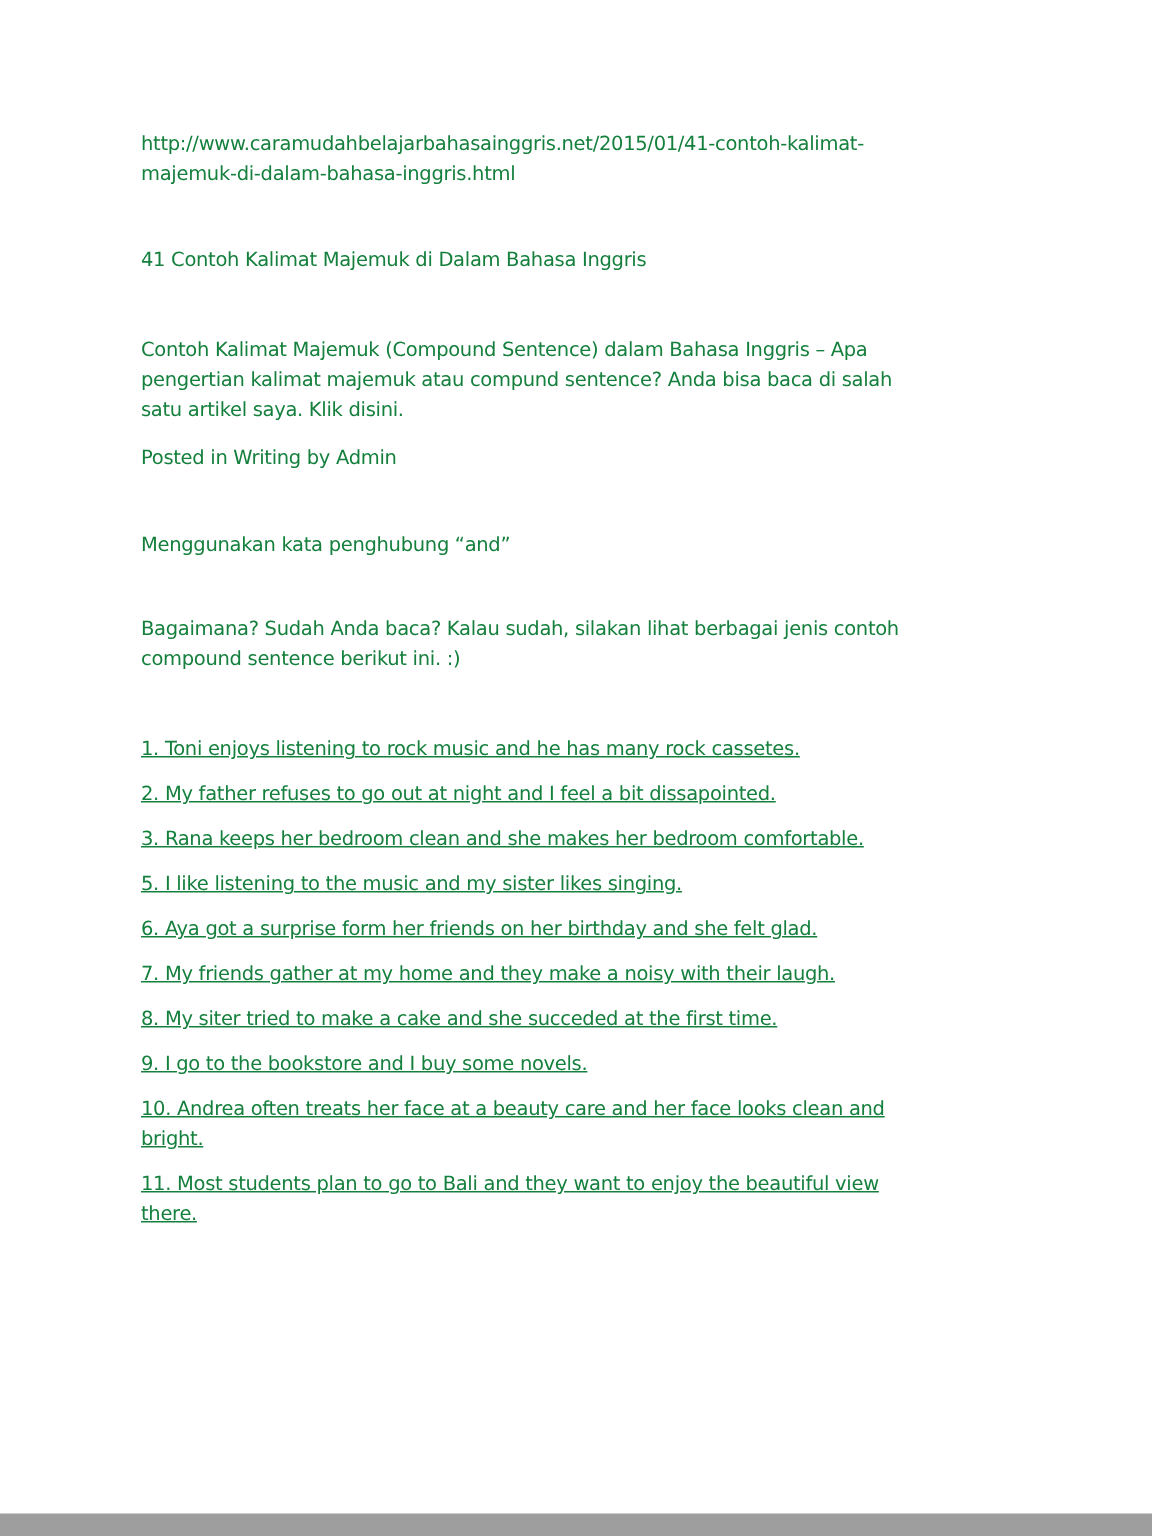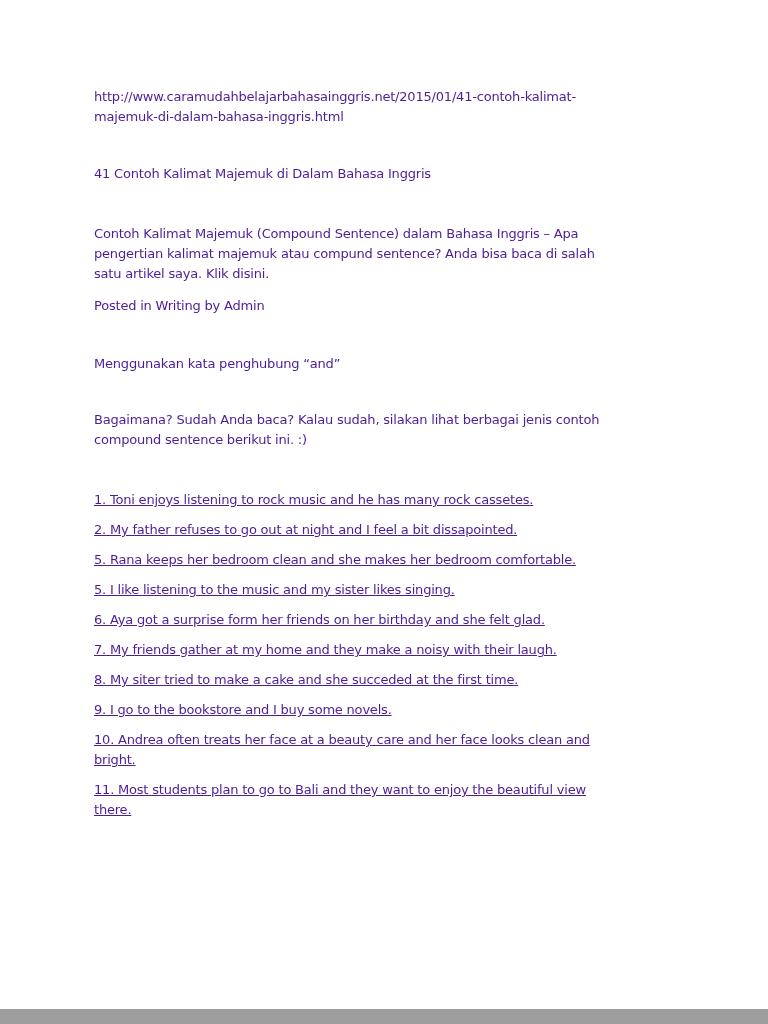--- a/index.html
+++ b/index.html
@@ -14,21 +14,21 @@
     position: relative;
     width: 768px;
     height: 1024px;
     background: #ffffff;
   }
   .doc-content {
     position: absolute;
     left: 94px;
     top: 87px;
     width: 580px;
-    color: #4c1d95;
+    color: #15803d;
     font-size: 13px;
     line-height: 20px;
     letter-spacing: -0.2px;
   }
   .doc-block { white-space: pre-line; }
   .source-url     { margin-top: 0; }
   .doc-title      { margin-top: 37px; }
   .doc-byline     { margin-top: 12px; }
   .intro-para     { margin-top: 40px; }
   .question-para  { margin-top: 36px; }
@@ -63,21 +63,21 @@
     <div class="doc-block doc-byline">Posted in Writing by Admin</div>
 
     <div class="doc-block section-head">Menggunakan kata penghubung “and”</div>
 
     <div class="doc-block question-para">Bagaimana? Sudah Anda baca? Kalau sudah, silakan lihat berbagai jenis contoh
 compound sentence berikut ini. :)</div>
 
     <div class="sentence-list">
         <div class="sentence">1. Toni enjoys listening to rock music and he has many rock cassetes.</div>
         <div class="sentence">2. My father refuses to go out at night and I feel a bit dissapointed.</div>
-        <div class="sentence">5. Rana keeps her bedroom clean and she makes her bedroom comfortable.</div>
+        <div class="sentence">3. Rana keeps her bedroom clean and she makes her bedroom comfortable.</div>
         <div class="sentence">5. I like listening to the music and my sister likes singing.</div>
         <div class="sentence">6. Aya got a surprise form her friends on her birthday and she felt glad.</div>
         <div class="sentence">7. My friends gather at my home and they make a noisy with their laugh.</div>
         <div class="sentence">8. My siter tried to make a cake and she succeded at the first time.</div>
         <div class="sentence">9. I go to the bookstore and I buy some novels.</div>
         <div class="sentence">10. Andrea often treats her face at a beauty care and her face looks clean and
 bright.</div>
         <div class="sentence">11. Most students plan to go to Bali and they want to enjoy the beautiful view
 there.</div>
       </div>

